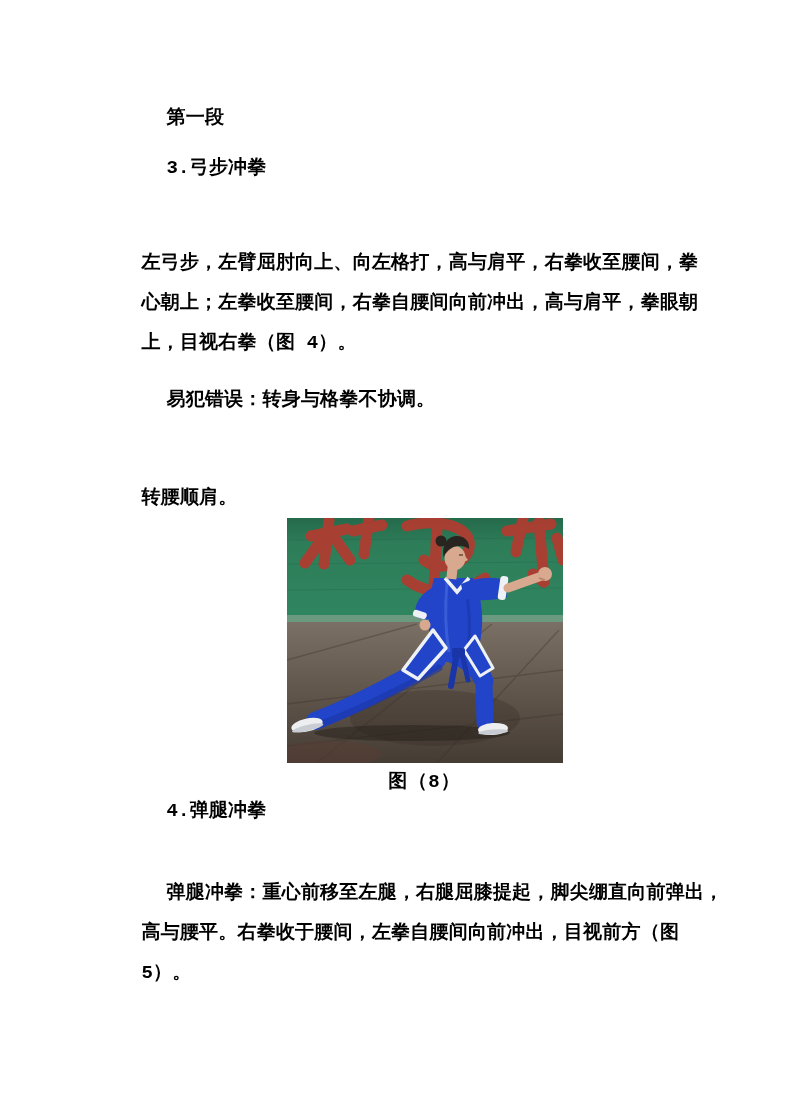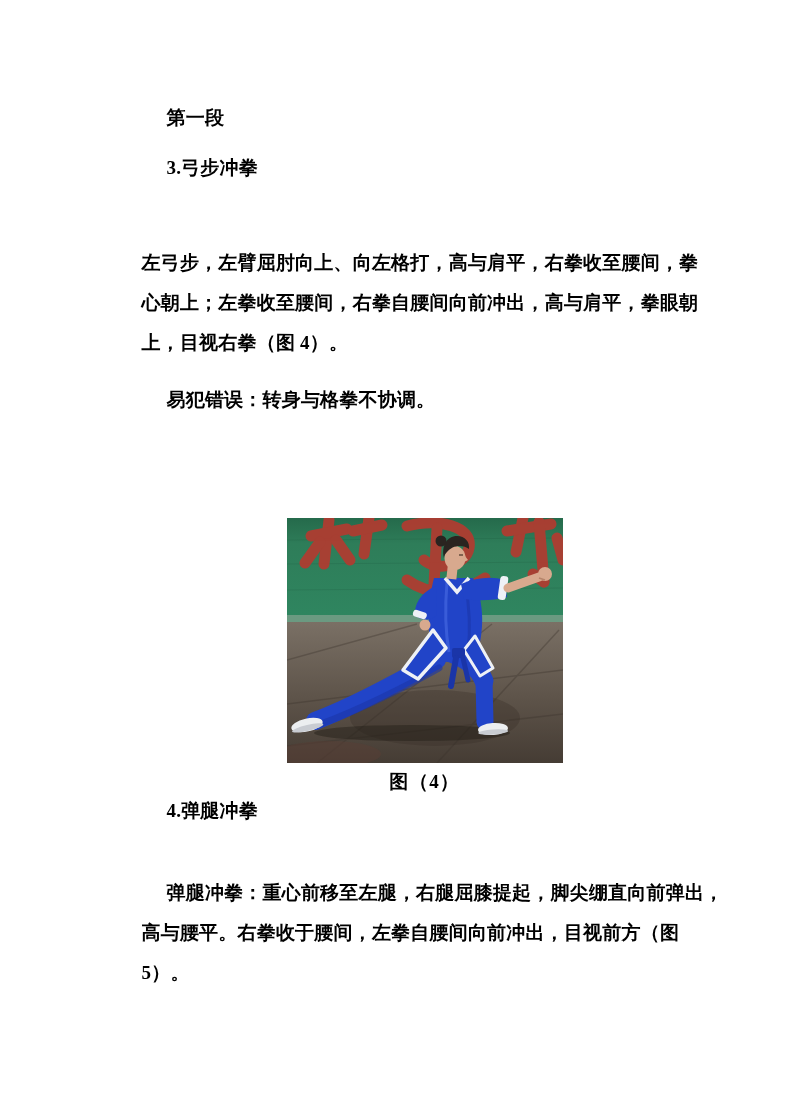--- a/index.html
+++ b/index.html
@@ -1,21 +1,21 @@
 <!DOCTYPE html>
 <html><head>
 <meta charset="utf-8">
 <style>
   html,body{margin:0;padding:0;background:#ffffff;}
   .page{
     position:relative;
     width:712px;height:1120px;
     margin:0 auto;
     background:#ffffff;
-    font-family:Liberation Serif, serif;
+    font-family:Liberation Mono, monospace;
     font-weight:700;
     color:#000000;
     overflow:hidden;
     padding-left:23px;
   }
   .line{
     position:absolute;
     left:113px;
     width:560px;
     font-size:19px;
@@ -48,20 +48,21 @@
   <div class="line indent" style="top:106px">第一段</div>
 
   <div class="line indent" style="top:156px">3.弓步冲拳</div>
 
   <div class="line" style="top:251px">左弓步，左臂屈肘向上、向左格打，高与肩平，右拳收至腰间，拳</div>
   <div class="line" style="top:291px">心朝上；左拳收至腰间，右拳自腰间向前冲出，高与肩平，拳眼朝</div>
   <div class="line" style="top:331px">上，目视右拳（图 4）。</div>
 
   <div class="line indent" style="top:388px">易犯错误：转身与格拳不协调。</div>
 
+  <div class="line" style="top:486px">转腰顺肩。</div>
 
   <div class="figure-wrap">
     <svg viewBox="0 0 276 245" xmlns="http://www.w3.org/2000/svg">
       <title>武术弓步冲拳示范照片：身穿蓝色武术服的运动员成左弓步向前冲拳，背景为绿色幕布和红色书法大字，地面为深色地板</title>
       <defs>
         <linearGradient id="floorGrad" x1="0" y1="0" x2="0" y2="1">
           <stop offset="0" stop-color="#7a7065"></stop>
           <stop offset="0.55" stop-color="#5d5349"></stop>
           <stop offset="1" stop-color="#453c34"></stop>
         </linearGradient>
@@ -156,21 +157,21 @@
         <rect x="160" y="49" width="10" height="12" fill="#d8a98e" transform="rotate(6 165 55)"></rect>
         <ellipse cx="168" cy="40" rx="10.5" ry="12" fill="#d8a98e"></ellipse>
         <path d="M178 38 L181 42 L177 44 Z" fill="#d8a98e"></path>
         <path d="M157 40 C154 28 160 18 170 18 C178 18 183 24 182 31 C176 26 165 27 160 34 C158 36 157 38 157 40 Z" fill="#2a2420"></path>
         <circle cx="154" cy="23" r="5.5" fill="#2a2420"></circle>
         <path d="M172 37 L176 37" stroke="#5c4636" stroke-width="1.4"></path>
       </g>
     </svg>
   </div>
 
-  <div class="caption">图（4）</div>
+  <div class="caption">图（8）</div>
 
   <div class="line indent" style="top:799px">4.弹腿冲拳</div>
 
   <div class="line indent" style="top:881px">弹腿冲拳：重心前移至左腿，右腿屈膝提起，脚尖绷直向前弹出，</div>
   <div class="line" style="top:921px">高与腰平。右拳收于腰间，左拳自腰间向前冲出，目视前方（图</div>
   <div class="line" style="top:961px">5）。</div>
 
 </div>
 
 </body></html>

